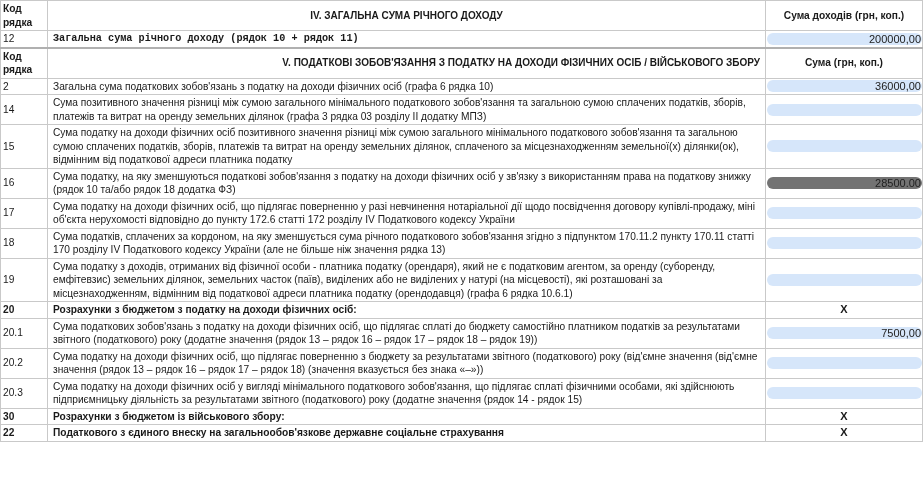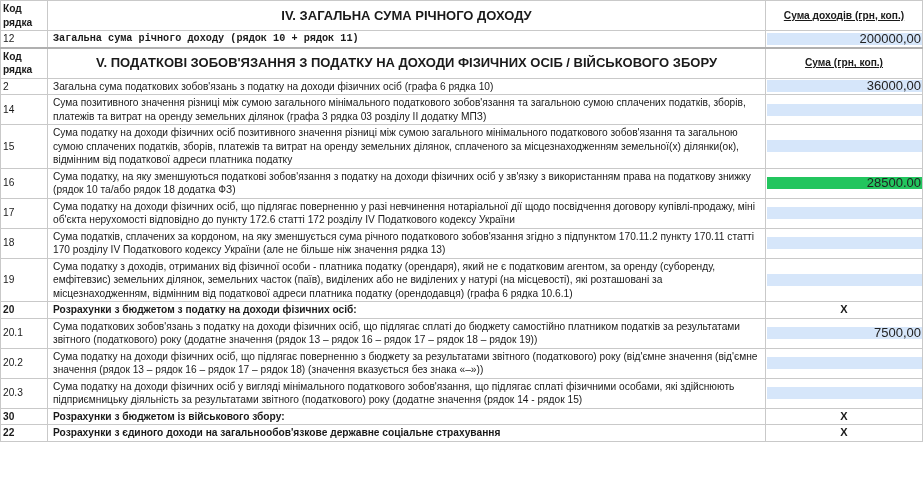--- a/index.html
+++ b/index.html
@@ -2,27 +2,27 @@
 <html><head>
   <meta charset="utf-8">
   <style>
     html, body { margin: 0; padding: 0; background: #ffffff; }
     body { width: 923px; height: 500px; overflow: hidden; font-family: "Liberation Sans", sans-serif; color: #1a1a1a; }
     table { border-collapse: collapse; width: 923px; table-layout: fixed; }
     td { border: 1px solid #c9c9c9; font-size: 10.2px; line-height: 13.5px; padding: 1px 5px; vertical-align: middle; }
     td.code { width: 42px; padding: 1px 2px; }
     td.amt { width: 148px; padding: 0; position: relative; border-left: 1px solid #8a8a8a; }
     tr.hdr td { font-weight: bold; }
-    tr.hdr td.title { text-align: center; font-size: 13px; }
-    tr.hdr td.title.left { text-align: center; }
-    tr.hdr td.amt { text-align: center; font-weight: bold; text-decoration: underline; }
+    tr.hdr td.title { text-align: center; font-size: 10px; }
+    tr.hdr td.title.left { text-align: right; }
+    tr.hdr td.amt { text-align: center; font-weight: bold; }
     tr.bold td { font-weight: bold; margin-top: 23px; }
     tr.sep-top td { border-top: 2px solid #b0b0b0; }
-    .fill { position: absolute; left: 1px; right: 0; top: 50%; transform: translateY(-50%); height: 12px; background: #d6e6fa; font-size: 13px; line-height: 12px; text-align: right; padding-right: 1px; font-weight: normal; color: #222; }
-    .fill.orange { background: #22c55e; }
+    .fill { position: absolute; left: 1px; right: 0; top: 50%; transform: translateY(-50%); height: 12px; background: #d6e6fa; font-size: 11px; line-height: 12px; text-align: right; padding-right: 1px; font-weight: normal; color: #222; border-radius: 6px; }
+    .fill.orange { background: #737373; }
     .xmark { text-align: center; font-weight: bold; font-size: 11px; }
   </style>
 </head>
 <body>
 
 <table>
   <tbody id="tbody">
     <tr class="hdr">
       <td class="code">Код рядка</td>
       <td class="title">IV. ЗАГАЛЬНА СУМА РІЧНОГО ДОХОДУ</td>
@@ -115,17 +115,17 @@
           <div class="fill"></div>
         </td>
       </tr>
       <tr class="bold">
         <td class="code">30</td>
         <td>Розрахунки з бюджетом із військового збору:</td>
         <td class="amt xmark">X</td>
       </tr>
       <tr class="bold">
         <td class="code">22</td>
-        <td>Розрахунки з єдиного доходи на загальнообов'язкове державне соціальне страхування</td>
+        <td>Податкового з єдиного внеску на загальнообов'язкове державне соціальне страхування</td>
         <td class="amt xmark">X</td>
       </tr>
     </tbody>
 </table>
 
 </body></html>

